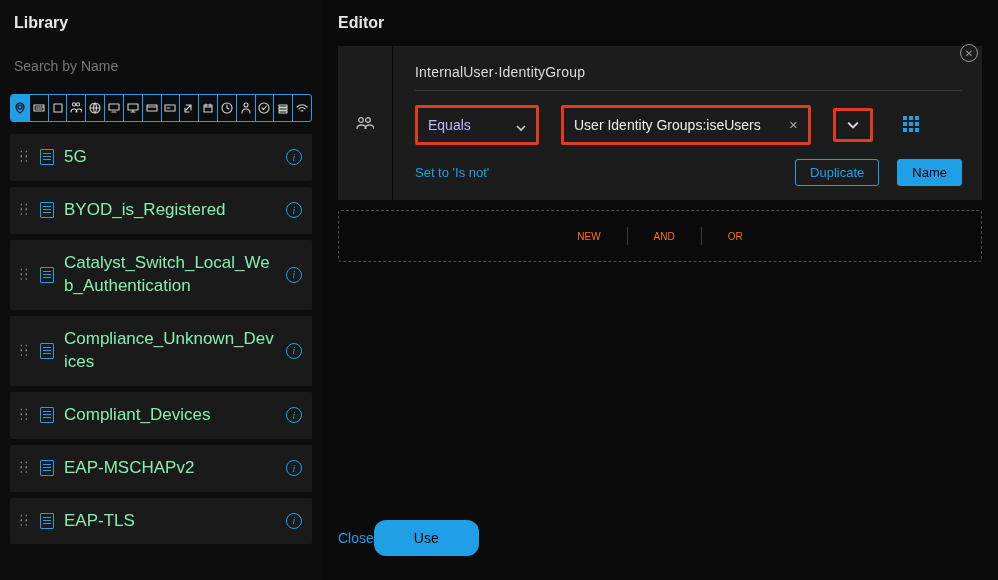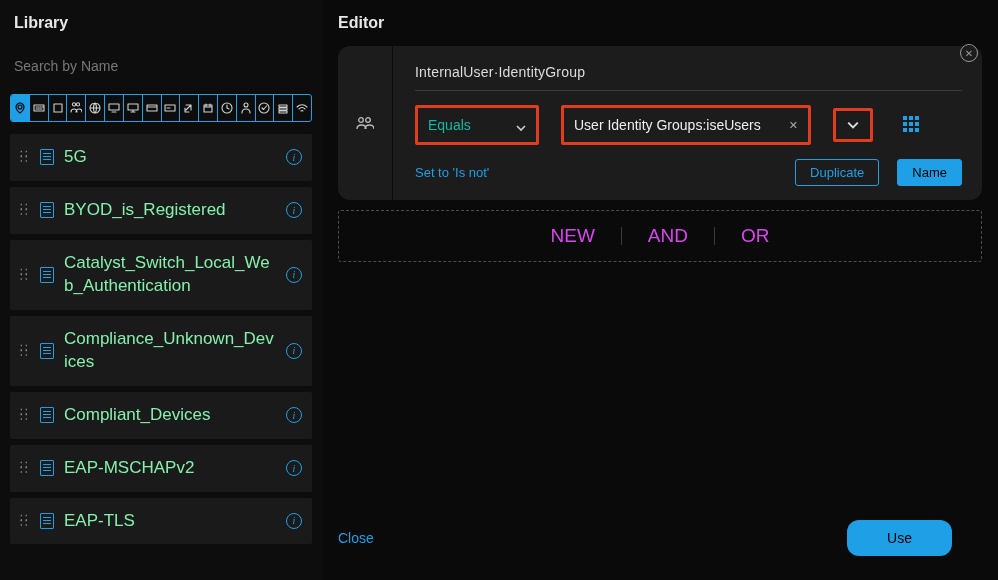--- a/index.html
+++ b/index.html
@@ -90,41 +90,41 @@
   }
   .ed-title { font-size: 16px; font-weight: 600; margin-bottom: 14px; }
   .close-x {
     position: absolute; top: 44px; right: 20px;
     width: 18px; height: 18px; border:1px solid #999; border-radius:50%;
     display:flex;align-items:center;justify-content:center; color:#999; font-size:10px;
     cursor:pointer;
   }
   .cond-card {
     background: #1c1c1c;
-    border-radius: 12px;
+    border-radius: 0;
     display: flex;
     margin-bottom: 10px;
   }
   .cond-gutter {
     width: 55px;
     display:flex;align-items:center;justify-content:center;
     border-right: 1px solid #0b0b0b;
     color:#bcbcbc;
   }
   .cond-body { flex:1; padding: 18px 20px 14px 22px; }
   .cond-heading {
     font-size: 14px; color:#ddd; padding-bottom: 10px;
     border-bottom:1px solid #3a3a3a; margin-bottom: 14px;
     letter-spacing: .2px;
   }
   .cond-row { display:flex; align-items:center; gap:22px; }
   .redbox { border: 3px solid #e23c1f; border-radius:2px; padding: 0; }
   .operator {
     width: 118px; height: 34px; display:flex; align-items:center; justify-content:space-between;
-    padding: 0 10px; color:#14b8a6; font-size:14px;
+    padding: 0 10px; color:#c4b5fd; font-size:14px;
   }
   .chev { width:10px;height:10px; }
   .chev svg{ width:10px;height:10px; stroke:#ccc; fill:none; stroke-width:1.6;}
   .value-box {
     height:34px; display:flex; align-items:center; gap:28px; padding:0 10px;
     font-size:14px; color:#eee; min-width: 235px;
   }
   .value-box .x { color:#aaa; font-size:11px; cursor:pointer; }
   .more-chev {
     width: 34px; height: 28px; display:flex;align-items:center;justify-content:center;
@@ -143,29 +143,29 @@
   }
   .btn.ghost { background:transparent; color:#1fa0e6; }
   .btn.solid { background:#1fa0e6; color:#000; border-color:#1fa0e6;}
 
   .empty-slot {
     border: 1px dashed #4d4d4d;
     border-radius: 3px;
     height: 52px;
     display:flex;align-items:center;justify-content:center;
     gap: 12px;
-    color:#d946ef; font-size:19px;
+    color:#f97316; font-size:10px;
   }
   .slot-item { padding: 0 14px; cursor:pointer;}
   .slot-div { width:1px; height:18px; background:#3b3b3b;}
 
   .footer {
     margin-top:auto;
-    display:flex; justify-content:space-between; align-items:center;
-    gap: 70px; padding: 18px 30px 8px 0;
+    display:flex; justify-content:flex-start; align-items:center;
+    padding: 18px 30px 8px 0;
   }
   .footer-close { color:#1fa0e6; font-size:14px; cursor:pointer;}
   .footer-use {
     background:#1fa0e6; color:#000; font-size:14px;
     border:none; border-radius:12px; padding: 10px 40px; cursor:pointer;
   }
 
   
 </style>
 </head>

